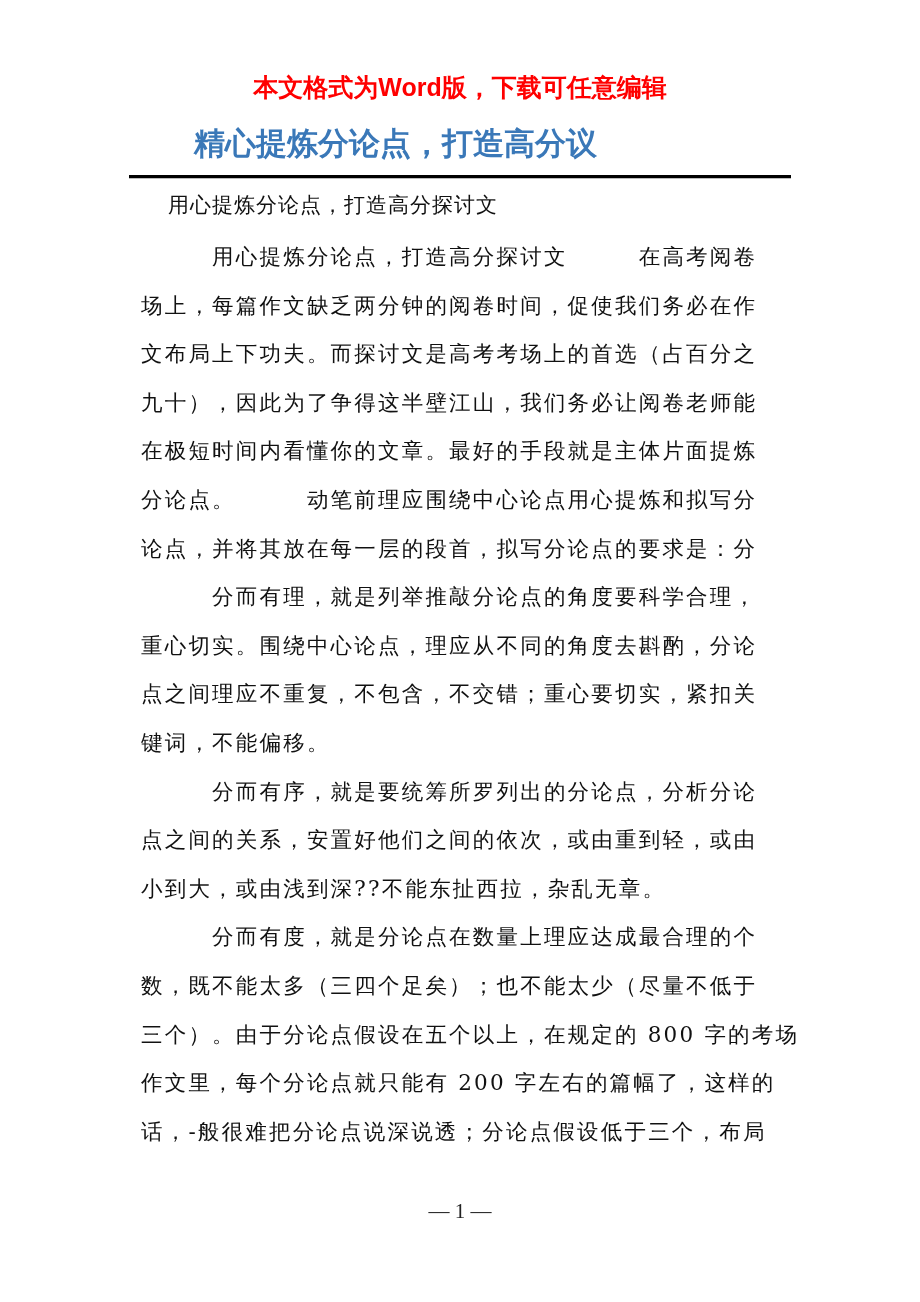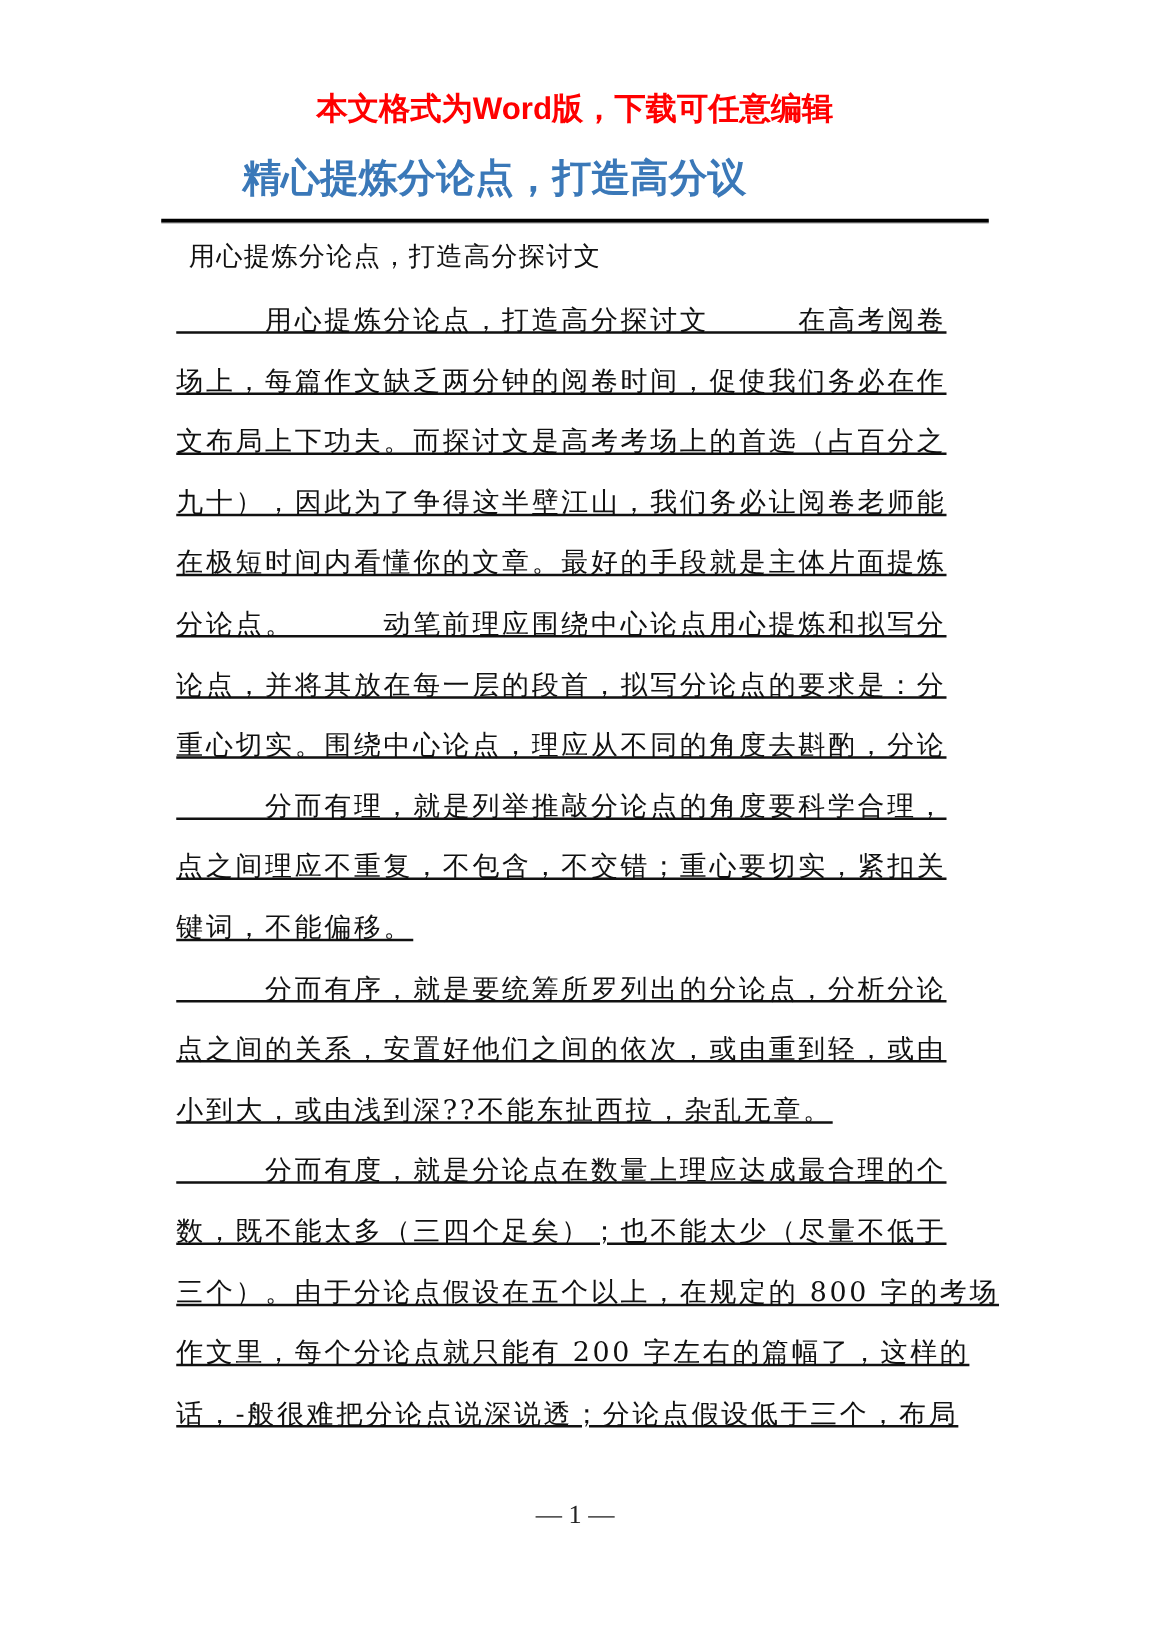--- a/index.html
+++ b/index.html
@@ -45,37 +45,36 @@
       top: 175px;
       left: 129px;
       width: 662px;
       height: 3px;
       background: #000000;
       box-shadow: 0 1px 0 #bbbbbb;
     }
     .subtitle {
       position: absolute;
       top: 187px;
-      left: 151px;
+      left: 168px;
       font-size: 21px;
       line-height: 36px;
       letter-spacing: 1px;
       color: #111111;
       white-space: nowrap;
     }
     .body-text {
       position: absolute;
       top: 233px;
       left: 141px;
       width: 660px;
       font-size: 21.5px;
       line-height: 48.6px;
       letter-spacing: 2.2px;
       color: #111111;
-      text-decoration: underline;
     }
     .line {
       display: block;
       height: 48.6px;
       white-space: nowrap;
     }
     .page-footer {
       position: absolute;
       top: 1196px;
       left: 0;
@@ -100,22 +99,22 @@
 <div class="subtitle">用心提炼分论点，打造高分探讨文</div>
 
 <div class="body-text">
   <span class="line">　　　用心提炼分论点，打造高分探讨文　　　在高考阅卷</span>
   <span class="line">场上，每篇作文缺乏两分钟的阅卷时间，促使我们务必在作</span>
   <span class="line">文布局上下功夫。而探讨文是高考考场上的首选（占百分之</span>
   <span class="line">九十），因此为了争得这半壁江山，我们务必让阅卷老师能</span>
   <span class="line">在极短时间内看懂你的文章。最好的手段就是主体片面提炼</span>
   <span class="line">分论点。　　　动笔前理应围绕中心论点用心提炼和拟写分</span>
   <span class="line">论点，并将其放在每一层的段首，拟写分论点的要求是：分</span>
+  <span class="line">　　　分而有理，就是列举推敲分论点的角度要科学合理，</span>
   <span class="line">重心切实。围绕中心论点，理应从不同的角度去斟酌，分论</span>
-  <span class="line">　　　分而有理，就是列举推敲分论点的角度要科学合理，</span>
   <span class="line">点之间理应不重复，不包含，不交错；重心要切实，紧扣关</span>
   <span class="line">键词，不能偏移。</span>
   <span class="line">　　　分而有序，就是要统筹所罗列出的分论点，分析分论</span>
   <span class="line">点之间的关系，安置好他们之间的依次，或由重到轻，或由</span>
   <span class="line">小到大，或由浅到深??不能东扯西拉，杂乱无章。</span>
   <span class="line">　　　分而有度，就是分论点在数量上理应达成最合理的个</span>
   <span class="line">数，既不能太多（三四个足矣）；也不能太少（尽量不低于</span>
   <span class="line">三个）。由于分论点假设在五个以上，在规定的 800 字的考场</span>
   <span class="line">作文里，每个分论点就只能有 200 字左右的篇幅了，这样的</span>
   <span class="line">话，-般很难把分论点说深说透；分论点假设低于三个，布局</span>

